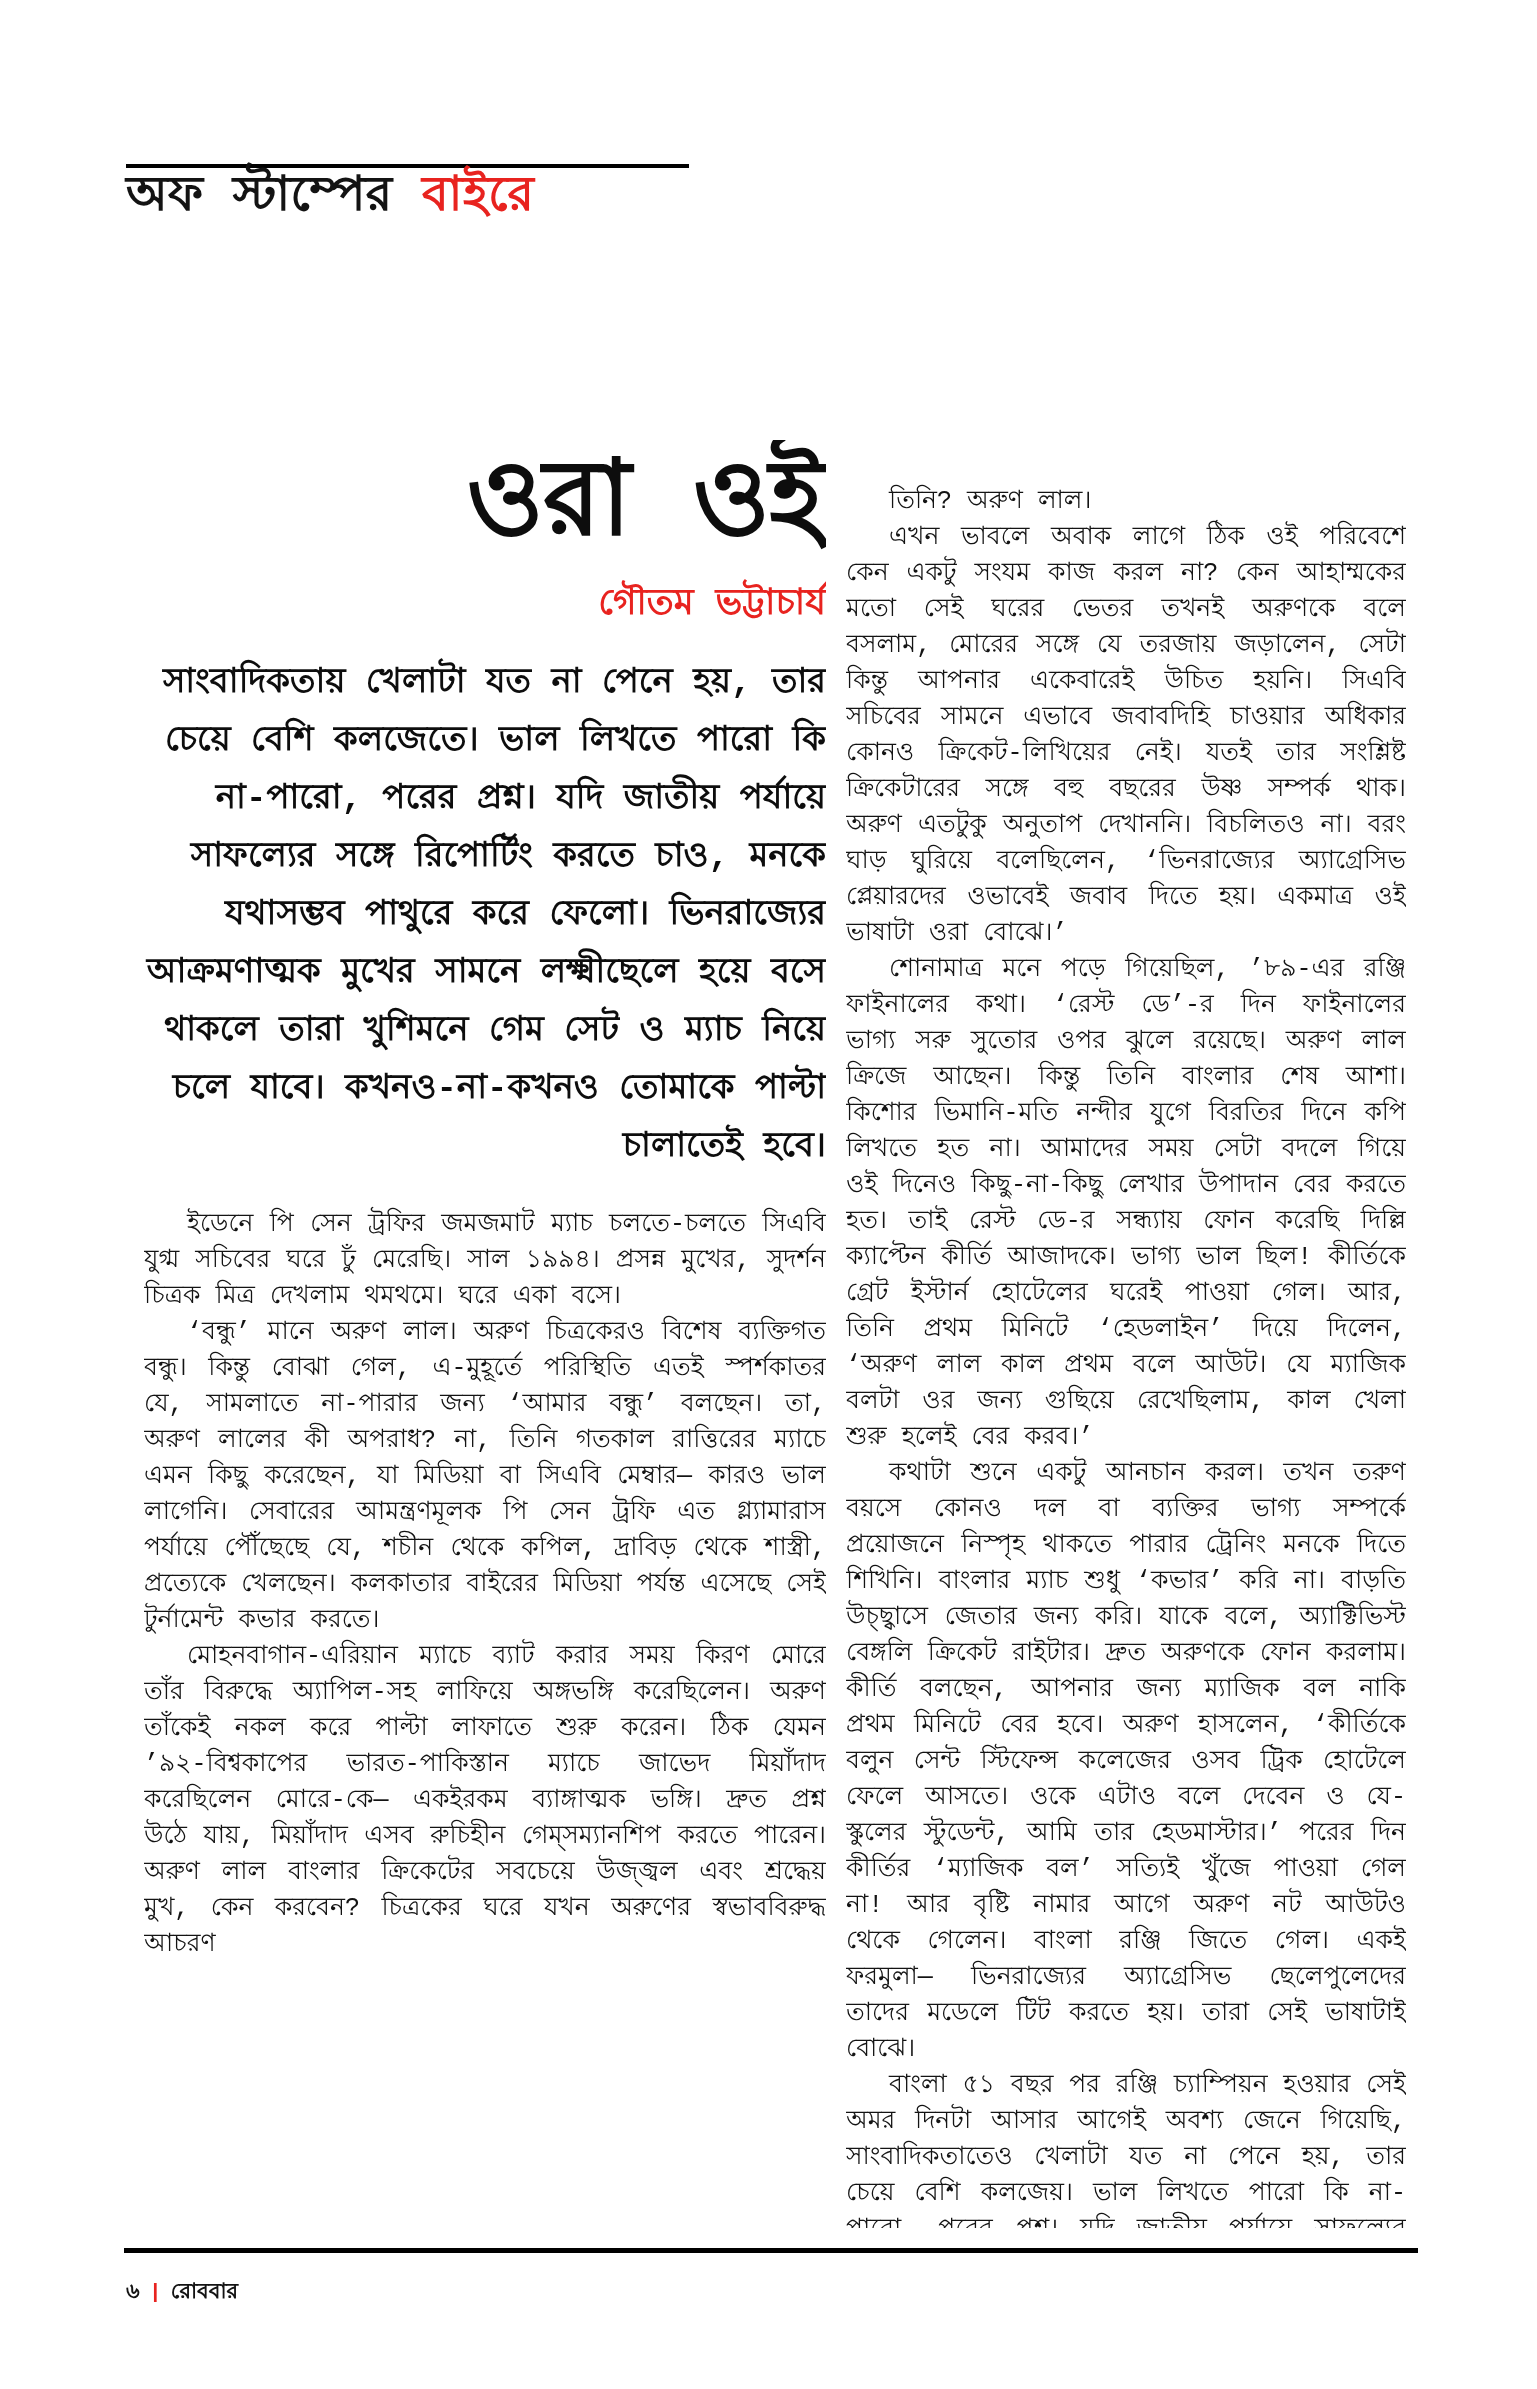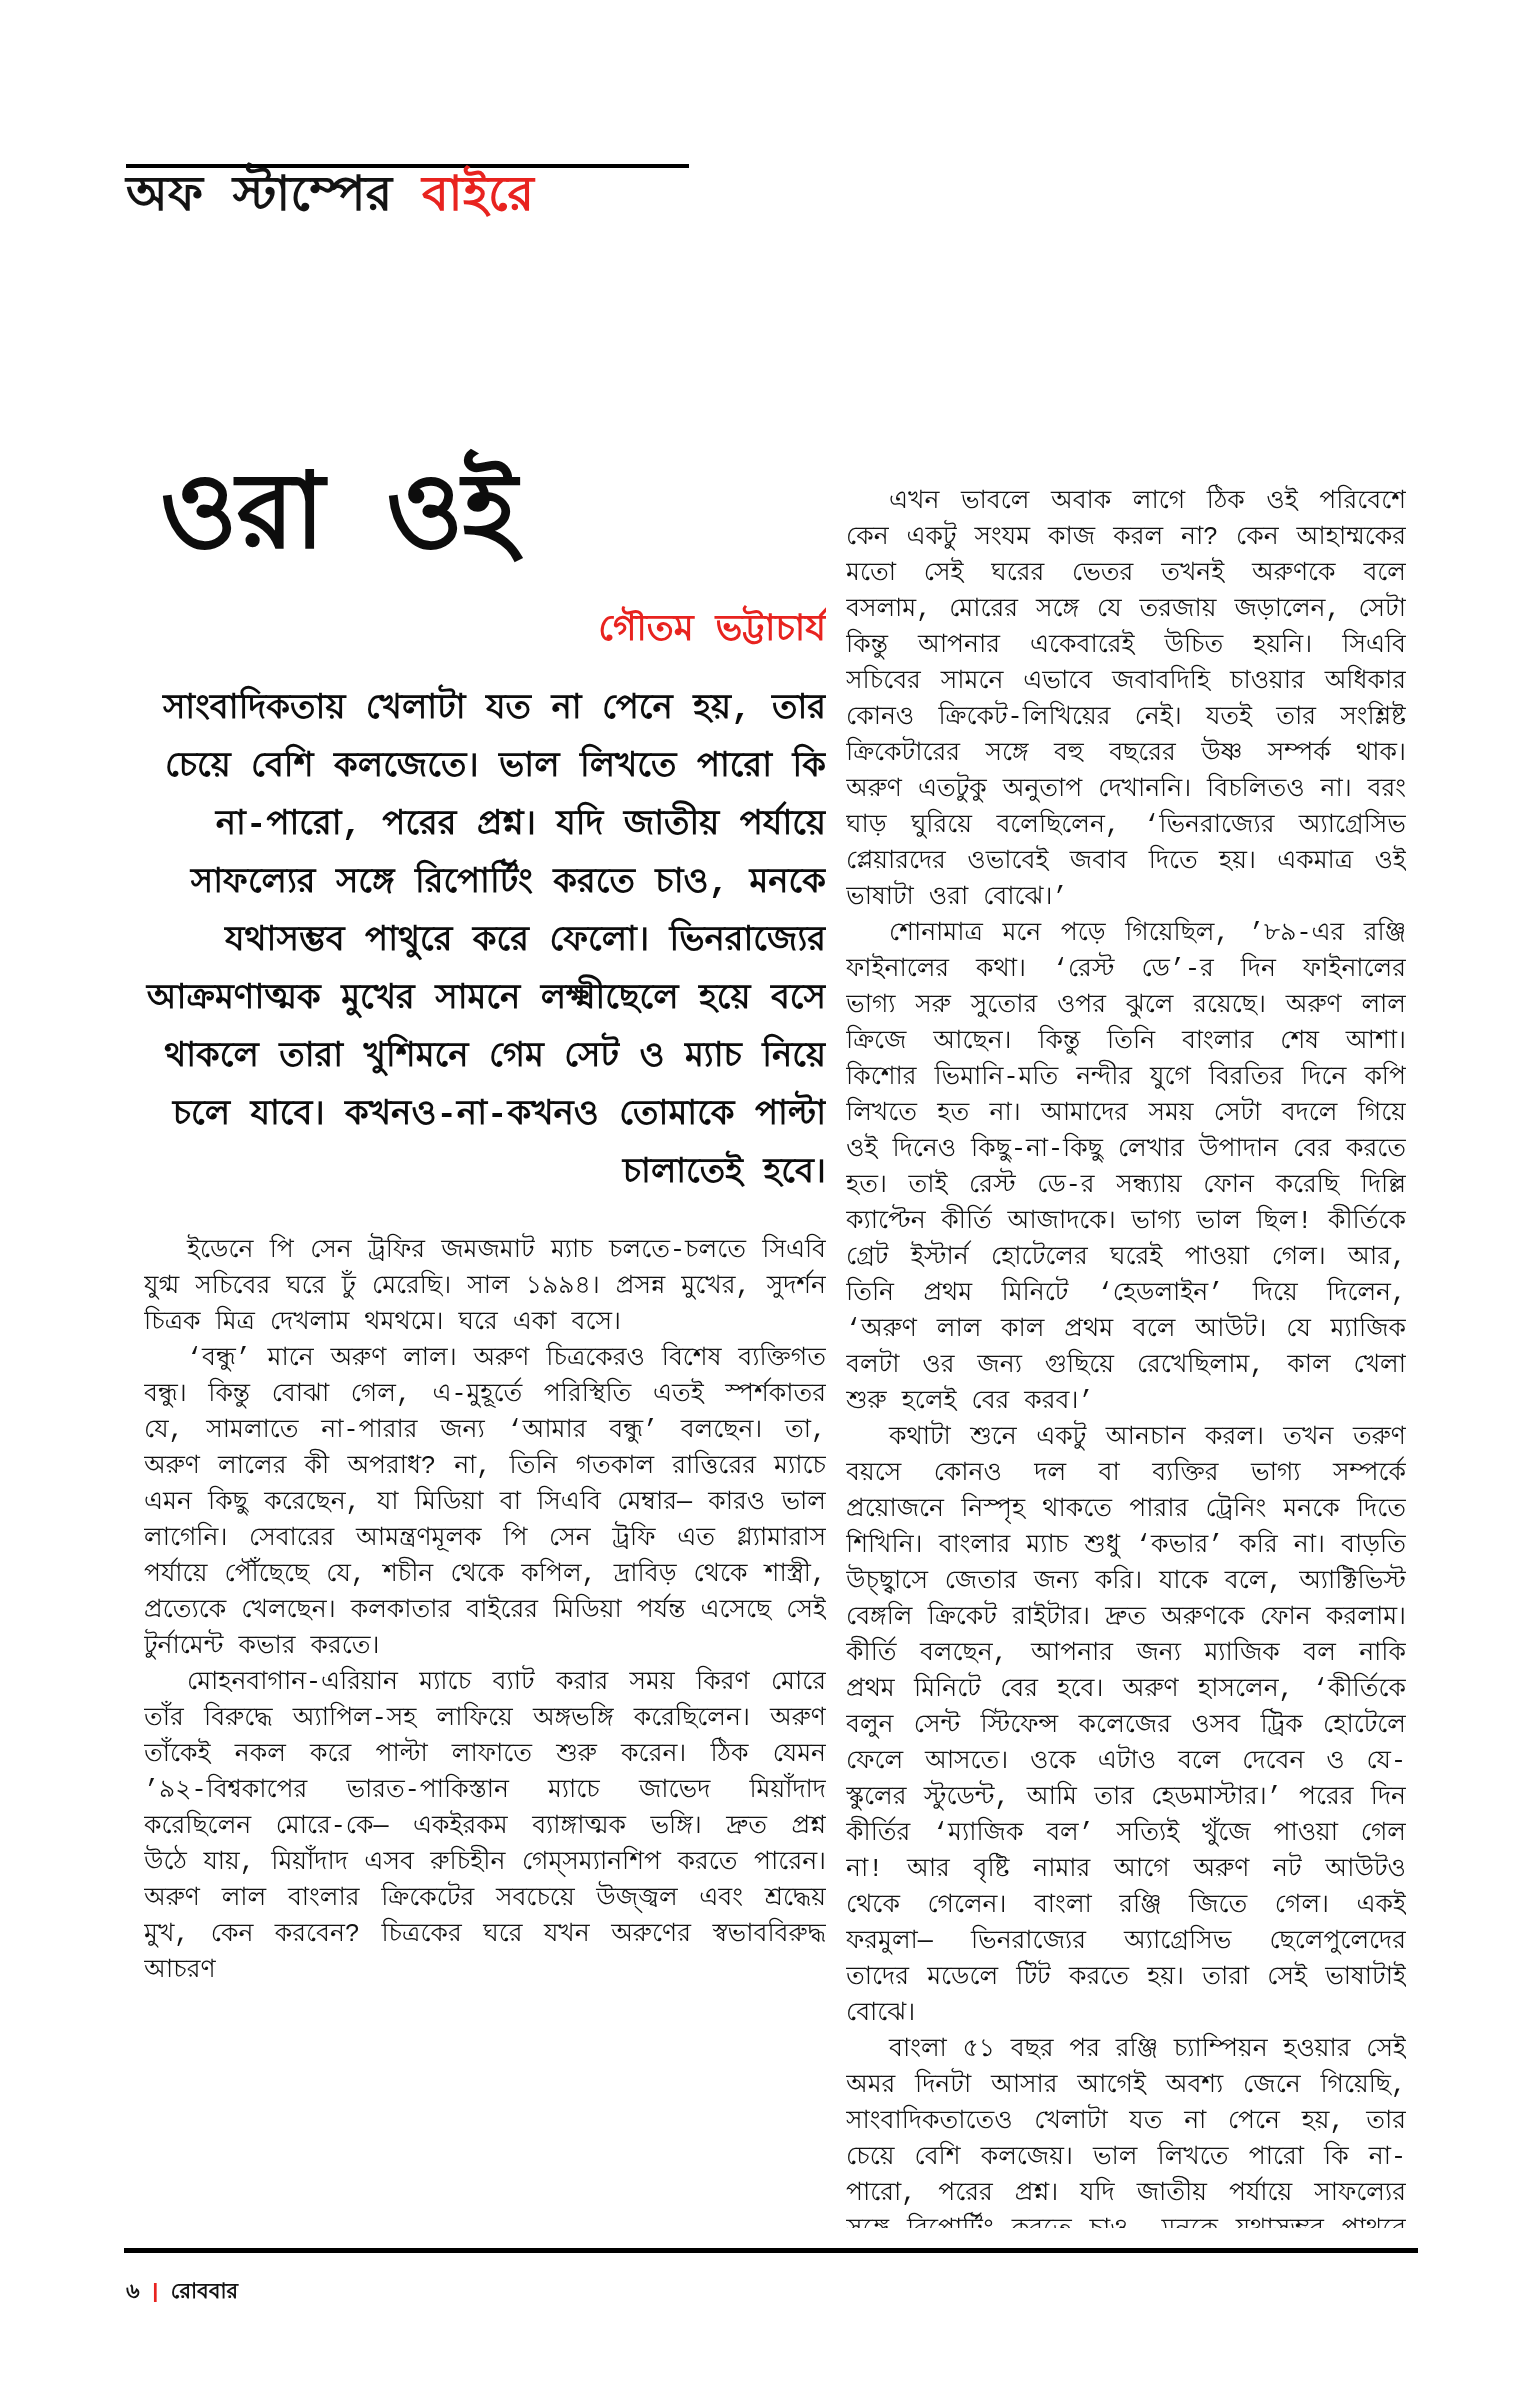--- a/index.html
+++ b/index.html
@@ -24,21 +24,21 @@
     letter-spacing: 0.4px; white-space: nowrap;
   }
   .mast-red { color: #e8231f; }
 
   
   .col-left {
     position: absolute; left: 144px; top: 440px;
     width: 682px; height: 1783px; overflow: hidden;
   }
   .headline {
-    margin: 16px; text-align: left;
+    margin: 3px; text-align: right;
     font-size: 105px; line-height: 1.22; font-weight: bold;
     color: #0d0d0d; letter-spacing: -0.8px;
   }
   .byline {
     margin-top: 2px; text-align: right;
     color: #e8231f; font-size: 36px; font-weight: bold;
   }
   .standfirst {
     margin: 20px 0 0 0; text-align: right;
     font-weight: bold; font-size: 34px; line-height: 58px;
@@ -85,20 +85,21 @@
     <p class="standfirst">সাংবাদিকতায় খেলাটা যত না পেনে হয়, তার চেয়ে বেশি কলজেতে। ভাল লিখতে পারো কি না-পারো, পরের প্রশ্ন। যদি জাতীয় পর্যায়ে সাফল্যের সঙ্গে রিপোর্টিং করতে চাও, মনকে যথাসম্ভব পাথুরে করে ফেলো। ভিনরাজ্যের আক্রমণাত্মক মুখের সামনে লক্ষ্মীছেলে হয়ে বসে থাকলে তারা খুশিমনে গেম সেট ও ম্যাচ নিয়ে চলে যাবে। কখনও-না-কখনও তোমাকে পাল্টা চালাতেই হবে।</p>
 
     <div class="bodytext left-body">
       <p>ইডেনে পি সেন ট্রফির জমজমাট ম্যাচ চলতে-চলতে সিএবি যুগ্ম সচিবের ঘরে ঢুঁ মেরেছি। সাল ১৯৯৪। প্রসন্ন মুখের, সুদর্শন চিত্রক মিত্র দেখলাম থমথমে। ঘরে একা বসে।</p>
       <p>‘বন্ধু’ মানে অরুণ লাল। অরুণ চিত্রকেরও বিশেষ ব্যক্তিগত বন্ধু। কিন্তু বোঝা গেল, এ-মুহূর্তে পরিস্থিতি এতই স্পর্শকাতর যে, সামলাতে না-পারার জন্য ‘আমার বন্ধু’ বলছেন। তা, অরুণ লালের কী অপরাধ? না, তিনি গতকাল রাত্তিরের ম্যাচে এমন কিছু করেছেন, যা মিডিয়া বা সিএবি মেম্বার— কারও ভাল লাগেনি। সেবারের আমন্ত্রণমূলক পি সেন ট্রফি এত গ্ল্যামারাস পর্যায়ে পৌঁছেছে যে, শচীন থেকে কপিল, দ্রাবিড় থেকে শাস্ত্রী, প্রত্যেকে খেলছেন। কলকাতার বাইরের মিডিয়া পর্যন্ত এসেছে সেই টুর্নামেন্ট কভার করতে।</p>
       <p>মোহনবাগান-এরিয়ান ম্যাচে ব্যাট করার সময় কিরণ মোরে তাঁর বিরুদ্ধে অ্যাপিল-সহ লাফিয়ে অঙ্গভঙ্গি করেছিলেন। অরুণ তাঁকেই নকল করে পাল্টা লাফাতে শুরু করেন। ঠিক যেমন ’৯২-বিশ্বকাপের ভারত-পাকিস্তান ম্যাচে জাভেদ মিয়াঁদাদ করেছিলেন মোরে-কে— একইরকম ব্যাঙ্গাত্মক ভঙ্গি। দ্রুত প্রশ্ন উঠে যায়, মিয়াঁদাদ এসব রুচিহীন গেম্‌সম্যানশিপ করতে পারেন। অরুণ লাল বাংলার ক্রিকেটের সবচেয়ে উজ্জ্বল এবং শ্রদ্ধেয় মুখ, কেন করবেন? চিত্রকের ঘরে যখন অরুণের স্বভাববিরুদ্ধ আচরণ</p>
     </div>
   </section>
 
   <section class="col-right bodytext">
+    <p>তিনি? অরুণ লাল।</p>
     <p>এখন ভাবলে অবাক লাগে ঠিক ওই পরিবেশে কেন একটু সংযম কাজ করল না? কেন আহাম্মকের মতো সেই ঘরের ভেতর তখনই অরুণকে বলে বসলাম, মোরের সঙ্গে যে তরজায় জড়ালেন, সেটা কিন্তু আপনার একেবারেই উচিত হয়নি। সিএবি সচিবের সামনে এভাবে জবাবদিহি চাওয়ার অধিকার কোনও ক্রিকেট-লিখিয়ের নেই। যতই তার সংশ্লিষ্ট ক্রিকেটারের সঙ্গে বহু বছরের উষ্ণ সম্পর্ক থাক। অরুণ এতটুকু অনুতাপ দেখাননি। বিচলিতও না। বরং ঘাড় ঘুরিয়ে বলেছিলেন, ‘ভিনরাজ্যের অ্যাগ্রেসিভ প্লেয়ারদের ওভাবেই জবাব দিতে হয়। একমাত্র ওই ভাষাটা ওরা বোঝে।’</p>
     <p>শোনামাত্র মনে পড়ে গিয়েছিল, ’৮৯-এর রঞ্জি ফাইনালের কথা। ‘রেস্ট ডে’-র দিন ফাইনালের ভাগ্য সরু সুতোর ওপর ঝুলে রয়েছে। অরুণ লাল ক্রিজে আছেন। কিন্তু তিনি বাংলার শেষ আশা। কিশোর ভিমানি-মতি নন্দীর যুগে বিরতির দিনে কপি লিখতে হত না। আমাদের সময় সেটা বদলে গিয়ে ওই দিনেও কিছু-না-কিছু লেখার উপাদান বের করতে হত। তাই রেস্ট ডে-র সন্ধ্যায় ফোন করেছি দিল্লি ক্যাপ্টেন কীর্তি আজাদকে। ভাগ্য ভাল ছিল! কীর্তিকে গ্রেট ইস্টার্ন হোটেলের ঘরেই পাওয়া গেল। আর, তিনি প্রথম মিনিটে ‘হেডলাইন’ দিয়ে দিলেন, ‘অরুণ লাল কাল প্রথম বলে আউট। যে ম্যাজিক বলটা ওর জন্য গুছিয়ে রেখেছিলাম, কাল খেলা শুরু হলেই বের করব।’</p>
     <p>কথাটা শুনে একটু আনচান করল। তখন তরুণ বয়সে কোনও দল বা ব্যক্তির ভাগ্য সম্পর্কে প্রয়োজনে নিস্পৃহ থাকতে পারার ট্রেনিং মনকে দিতে শিখিনি। বাংলার ম্যাচ শুধু ‘কভার’ করি না। বাড়তি উচ্ছ্বাসে জেতার জন্য করি। যাকে বলে, অ্যাক্টিভিস্ট বেঙ্গলি ক্রিকেট রাইটার। দ্রুত অরুণকে ফোন করলাম। কীর্তি বলছেন, আপনার জন্য ম্যাজিক বল নাকি প্রথম মিনিটে বের হবে। অরুণ হাসলেন, ‘কীর্তিকে বলুন সেন্ট স্টিফেন্স কলেজের ওসব ট্রিক হোটেলে ফেলে আসতে। ওকে এটাও বলে দেবেন ও যে-স্কুলের স্টুডেন্ট, আমি তার হেডমাস্টার।’ পরের দিন কীর্তির ‘ম্যাজিক বল’ সত্যিই খুঁজে পাওয়া গেল না! আর বৃষ্টি নামার আগে অরুণ নট আউটও থেকে গেলেন। বাংলা রঞ্জি জিতে গেল। একই ফরমুলা— ভিনরাজ্যের অ্যাগ্রেসিভ ছেলেপুলেদের তাদের মডেলে টিট করতে হয়। তারা সেই ভাষাটাই বোঝে।</p>
     <p>বাংলা ৫১ বছর পর রঞ্জি চ্যাম্পিয়ন হওয়ার সেই অমর দিনটা আসার আগেই অবশ্য জেনে গিয়েছি, সাংবাদিকতাতেও খেলাটা যত না পেনে হয়, তার চেয়ে বেশি কলজেয়। ভাল লিখতে পারো কি না-পারো, পরের প্রশ্ন। যদি জাতীয় পর্যায়ে সাফল্যের সঙ্গে রিপোর্টিং করতে চাও, মনকে যথাসম্ভব পাথুরে করে ফেলো। ‘অরুণ লাল</p>
   </section>
 
   <div class="footer-rule"></div>
   <footer class="page-footer">
     <span>৬</span>
     <span class="footer-sep">|</span>

